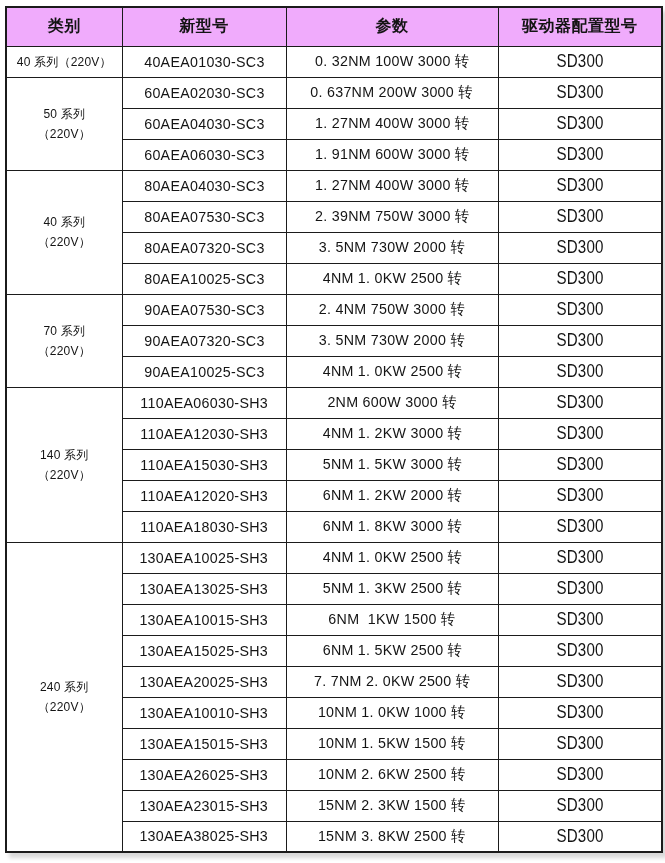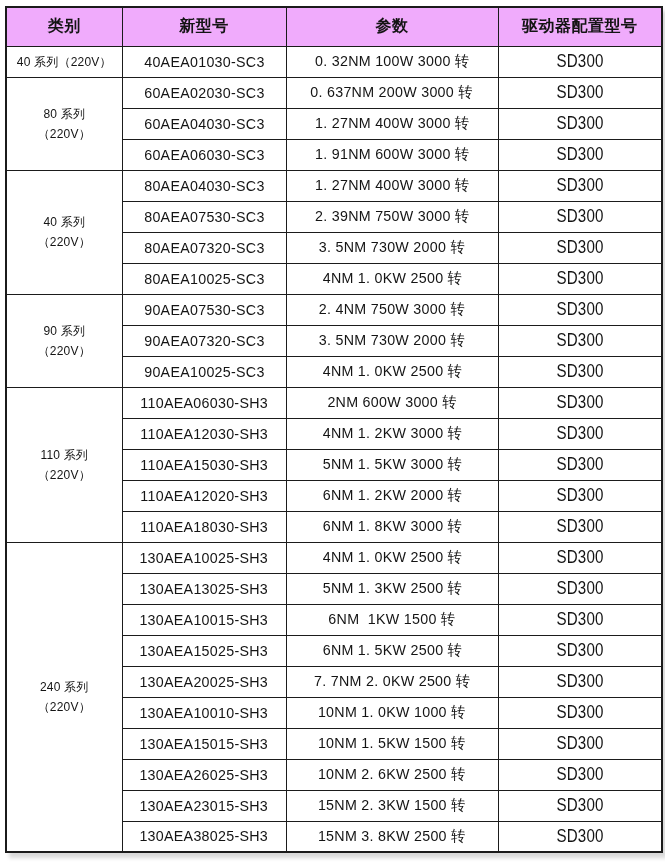--- a/index.html
+++ b/index.html
@@ -82,21 +82,21 @@
       </tr>
     </thead>
     <tbody>
         <tr>
           <td class="cat-cell" rowspan="1">40 系列（220V）</td>
           <td class="model-cell"><span class="cell-text">40AEA01030-SC3</span></td>
           <td class="params-cell"><span class="cell-text">0. 32NM 100W 3000 转</span></td>
           <td class="drive-cell"><span class="cell-text">SD300</span></td>
         </tr>
         <tr>
-          <td class="cat-cell" rowspan="3">80 系列
+          <td class="cat-cell" rowspan="3">50 系列
 （220V）</td>
           <td class="model-cell"><span class="cell-text">60AEA02030-SC3</span></td>
           <td class="params-cell"><span class="cell-text">0. 637NM 200W 3000 转</span></td>
           <td class="drive-cell"><span class="cell-text">SD300</span></td>
         </tr>
         <tr>
           <td class="model-cell"><span class="cell-text">60AEA04030-SC3</span></td>
           <td class="params-cell"><span class="cell-text">1. 27NM 400W 3000 转</span></td>
           <td class="drive-cell"><span class="cell-text">SD300</span></td>
         </tr>
@@ -121,38 +121,38 @@
           <td class="model-cell"><span class="cell-text">80AEA07320-SC3</span></td>
           <td class="params-cell"><span class="cell-text">3. 5NM 730W 2000 转</span></td>
           <td class="drive-cell"><span class="cell-text">SD300</span></td>
         </tr>
         <tr>
           <td class="model-cell"><span class="cell-text">80AEA10025-SC3</span></td>
           <td class="params-cell"><span class="cell-text">4NM 1. 0KW 2500 转</span></td>
           <td class="drive-cell"><span class="cell-text">SD300</span></td>
         </tr>
         <tr>
-          <td class="cat-cell" rowspan="3">90 系列
+          <td class="cat-cell" rowspan="3">70 系列
 （220V）</td>
           <td class="model-cell"><span class="cell-text">90AEA07530-SC3</span></td>
           <td class="params-cell"><span class="cell-text">2. 4NM 750W 3000 转</span></td>
           <td class="drive-cell"><span class="cell-text">SD300</span></td>
         </tr>
         <tr>
           <td class="model-cell"><span class="cell-text">90AEA07320-SC3</span></td>
           <td class="params-cell"><span class="cell-text">3. 5NM 730W 2000 转</span></td>
           <td class="drive-cell"><span class="cell-text">SD300</span></td>
         </tr>
         <tr>
           <td class="model-cell"><span class="cell-text">90AEA10025-SC3</span></td>
           <td class="params-cell"><span class="cell-text">4NM 1. 0KW 2500 转</span></td>
           <td class="drive-cell"><span class="cell-text">SD300</span></td>
         </tr>
         <tr>
-          <td class="cat-cell" rowspan="5">110 系列
+          <td class="cat-cell" rowspan="5">140 系列
 （220V）</td>
           <td class="model-cell"><span class="cell-text">110AEA06030-SH3</span></td>
           <td class="params-cell"><span class="cell-text">2NM 600W 3000 转</span></td>
           <td class="drive-cell"><span class="cell-text">SD300</span></td>
         </tr>
         <tr>
           <td class="model-cell"><span class="cell-text">110AEA12030-SH3</span></td>
           <td class="params-cell"><span class="cell-text">4NM 1. 2KW 3000 转</span></td>
           <td class="drive-cell"><span class="cell-text">SD300</span></td>
         </tr>

